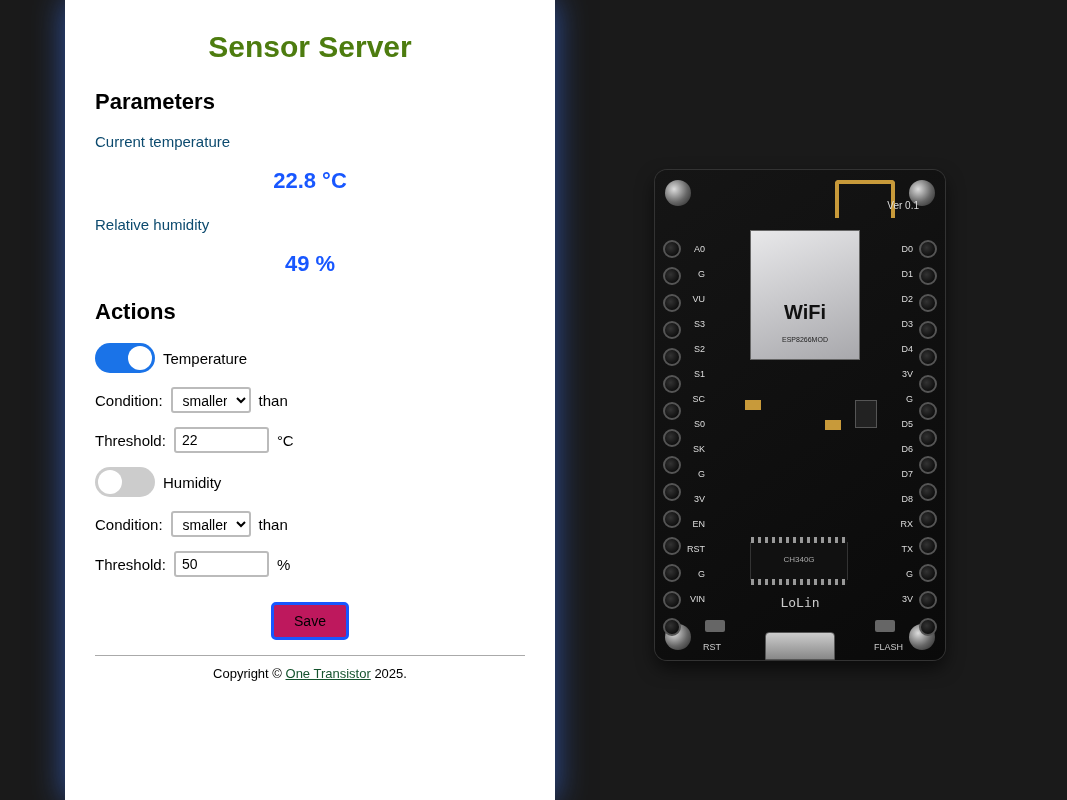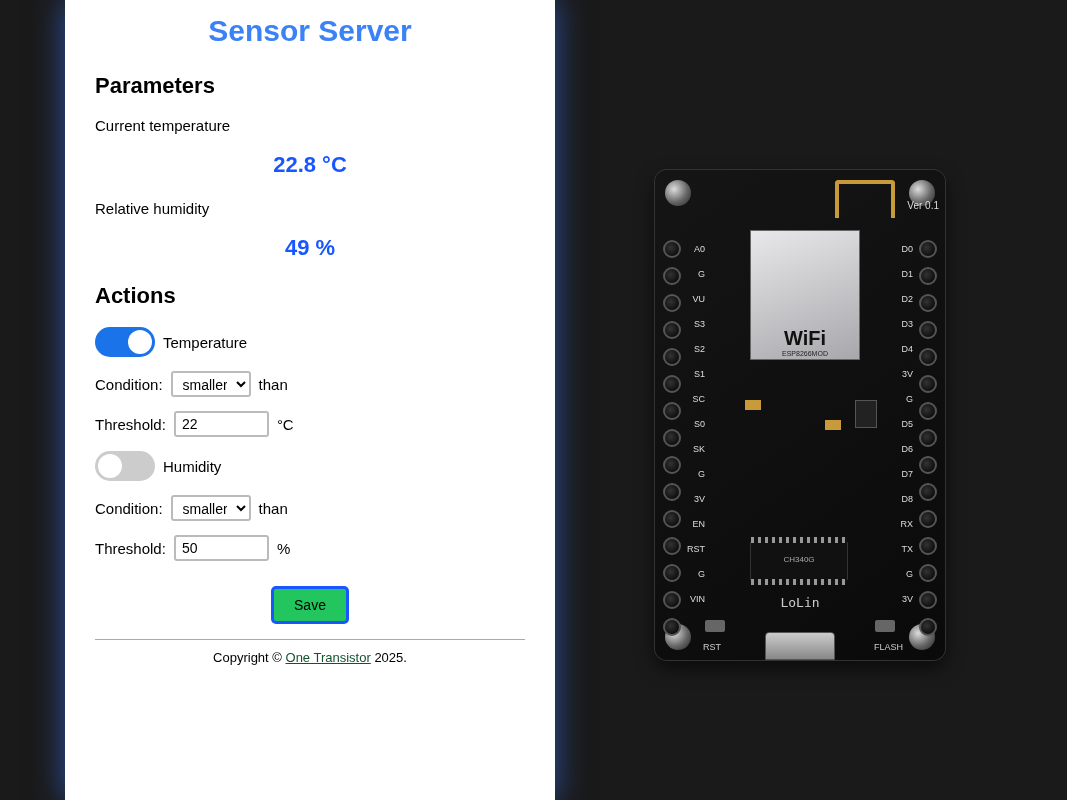--- a/index.html
+++ b/index.html
@@ -17,34 +17,34 @@
   }
   .panel {
     background: #fff;
     width: 490px;
     min-height: 800px;
     padding: 10px 30px 20px 30px;
     box-shadow: 0 0 30px rgba(60,120,255,0.6);
   }
   .title {
     text-align: center;
-    color: #3b82f6;
+    color: #4d7c0f;
     font-size: 30px;
     font-weight: bold;
-    margin: 4px 0 25px 0;
+    margin: 20px 0 25px 0;
   }
   h2.section {
     font-size: 22px;
     font-weight: bold;
     margin: 10px 0 18px 0;
     color: #000;
   }
   .label {
     font-size: 15px;
-    color: #000000;
+    color: #0c4a6e;
     margin: 6px 0;
   }
   .value {
     text-align: center;
     font-size: 22px;
     font-weight: bold;
     color: #1857ff;
     margin: 18px 0 22px 0;
   }
   .row {
@@ -82,21 +82,21 @@
     background: #fff;
   }
   select { width: 80px; height: 26px; }
   input[type="text"] { width: 95px; height: 26px; }
   .save-wrap { text-align: center; margin: 25px 0 10px 0; }
   .save-btn {
     padding: 8px 20px;
     font-size: 14px;
     border: 3px solid #1857ff;
     border-radius: 5px;
-    background: #22c55e;
+    background: #be185d;
     cursor: pointer;
   }
   hr {
     border: none;
     border-top: 1px solid #aaa;
     margin: 15px 0 10px 0;
   }
   .footer {
     text-align: center;
     font-size: 13px;
@@ -130,35 +130,35 @@
   .chip-metal {
     position:absolute;
     top:60px; left:95px;
     width:110px; height:130px;
     background:linear-gradient(160deg,#e8e8ea,#a8a8ac);
     border:1px solid #666;
     display:flex;
     flex-direction:column;
     align-items:center;
     justify-content:flex-end;
-    gap:0;
+    gap:12px;
     font-size:7px;
     color:#222;
-    padding-bottom:2px;
+    padding-bottom:16px;
   }
   .wifi-mark{font-size:20px;font-weight:bold;color:#111;}
   .gold-trace{
     position:absolute;
     top:10px; right:50px;
     width:60px; height:38px;
     border:4px solid #c89a3a;
     border-bottom:none;
     border-radius:4px 4px 0 0;
   }
-  .ver{position:absolute;top:30px;right:6px;font-size:10px;color:#ddd;}
+  .ver{position:absolute;top:30px;right:26px;font-size:10px;color:#ddd;}
   .pinrow{
     position:absolute;
     width:18px;
     display:flex;
     flex-direction:column;
     gap:9px;
   }
   .pinrow.left{left:8px;top:70px;}
   .pinrow.right{right:8px;top:70px;}
   .pin{

